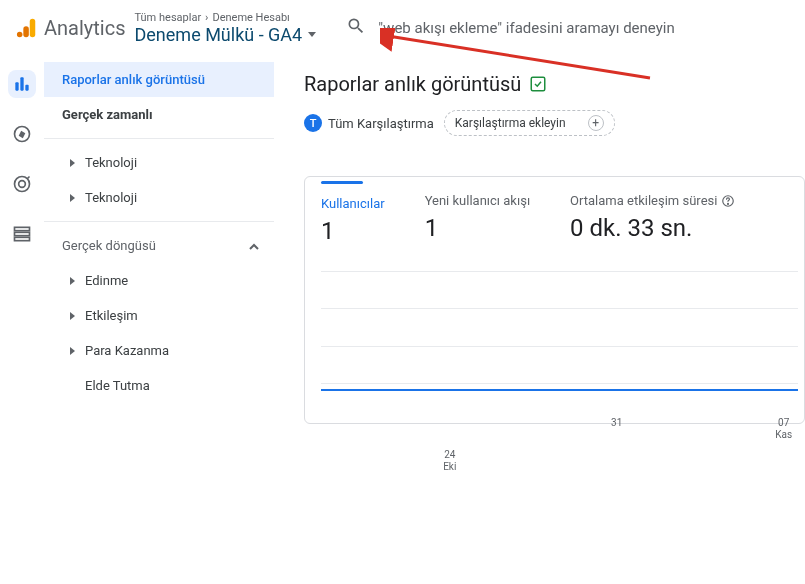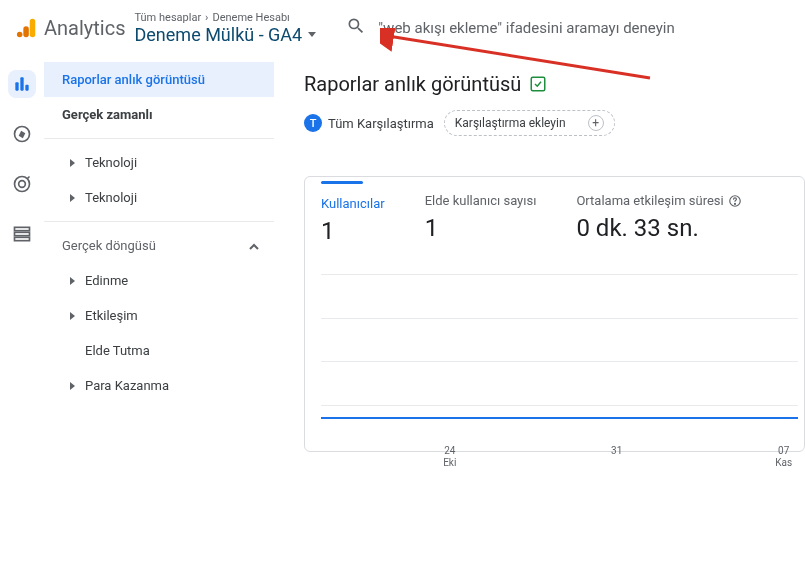--- a/index.html
+++ b/index.html
@@ -42,21 +42,21 @@
 .page-title { font-size: 20px; font-weight: 400; color: #202124; }
 .check-icon { width: 18px; height: 18px; }
 .check-icon svg { width: 18px; height: 18px; }
 
 .chips { display: flex; align-items: center; gap: 10px; margin-top: 14px; }
 .chip-all { display: flex; align-items: center; gap: 6px; font-size: 13px; color: #3c4043; }
 .chip-t { width: 18px; height: 18px; border-radius: 50%; background: #1a73e8; color: #fff; font-size: 11px; display: flex; align-items: center; justify-content: center; font-weight: 500; }
 .chip-compare { border: 1px dashed #bdc1c6; border-radius: 14px; padding: 4px 10px; font-size: 12px; color: #3c4043; display: flex; align-items: center; gap: 22px; cursor: pointer; }
 .chip-plus { width: 16px; height: 16px; border: 1px solid #bdc1c6; border-radius: 50%; display: flex; align-items: center; justify-content: center; font-size: 12px; color: #5f6368; }
 
-.card { border: 1px solid #dadce0; border-radius: 6px; margin-top: 40px; padding: 12px 6px 6px 16px; height: 276px; display: flex; flex-direction: column; }
+.card { border: 1px solid #dadce0; border-radius: 6px; margin-top: 40px; padding: 12px 6px 6px 16px; height: 248px; display: flex; flex-direction: column; }
 .metrics { display: flex; gap: 40px; }
 .metric { display: flex; flex-direction: column; gap: 6px; padding-top: 4px; }
 .metric.active .metric-label { color: #1a73e8; }
 .metric.active::before { content: ''; display: block; height: 3px; width: 42px; background: #1a73e8; border-radius: 2px; margin-bottom: 6px; margin-top: -12px; }
 .metric-label { font-size: 13px; color: #5f6368; display: flex; align-items: center; gap: 4px; }
 .metric-value { font-size: 24px; font-weight: 400; color: #202124; }
 .help-icon { width: 14px; height: 14px; }
 .help-icon svg { width: 14px; height: 14px; }
 
 .chart-area { flex: 1; position: relative; margin-top: 10px; }
@@ -165,26 +165,26 @@
     </div>
     <div class="side-sub">
         <span class="tri"></span>
         <span>Edinme</span>
       </div>
     <div class="side-sub">
         <span class="tri"></span>
         <span>Etkileşim</span>
       </div>
     <div class="side-sub">
+        <span class="tri"></span>
+        <span>Para Kazanma</span>
+      </div>
+    <div class="side-sub">
         <span style="width:5px"></span>
         <span>Elde Tutma</span>
-      </div>
-    <div class="side-sub">
-        <span class="tri"></span>
-        <span>Para Kazanma</span>
       </div>
   </div>
 
   <div class="main">
     <div class="page-title-row">
       <span class="page-title">Raporlar anlık görüntüsü</span>
       <span class="check-icon">
         <svg viewBox="0 0 24 24" fill="none" stroke="#1e8e3e" stroke-width="2">
             <rect x="3" y="3" width="18" height="18" rx="2"></rect>
             <path d="M8 12l3 3 5-6"></path>
@@ -203,39 +203,39 @@
       </div>
     </div>
 
     <div class="card">
       <div class="metrics" id="metrics-row">
           <div class="metric active">
             <div class="metric-label">Kullanıcılar</div>
             <div class="metric-value">1</div>
           </div>
           <div class="metric">
-            <div class="metric-label">Elde kullanıcı sayısı</div>
+            <div class="metric-label">Yeni kullanıcı akışı</div>
             <div class="metric-value">1</div>
           </div>
           <div class="metric">
             <div class="metric-label">Ortalama etkileşim süresi<span class="help-icon"><svg viewBox="0 0 24 24" fill="none" stroke="#5f6368" stroke-width="2">
                   <circle cx="12" cy="12" r="9"></circle>
                   <path d="M9.5 9a2.5 2.5 0 115 0c0 1.5-2.5 2-2.5 3.5" stroke-linecap="round"></path>
                   <circle cx="12" cy="17" r="0.8" fill="#5f6368"></circle>
                 </svg></span></div>
             <div class="metric-value">0 dk. 33 sn.</div>
           </div>
         </div>
       <div class="chart-area" id="chart-area">
           <div class="gridline" style="top: 79%;"></div>
           <div class="gridline" style="top: 56%;"></div>
           <div class="gridline" style="top: 33%;"></div>
           <div class="gridline" style="top: 10%;"></div>
         <div class="blue-line"></div>
         <div class="x-ticks" id="x-ticks">
-            <div class="x-tick" style="left: 27%;">24<br>Eki</div>
+            <div class="x-tick" style="left: 27%; margin-top: 32px;">24<br>Eki</div>
             <div class="x-tick" style="left: 62%;">31</div>
             <div class="x-tick" style="left: 97%;">07<br>Kas</div>
           </div>
       </div>
     </div>
   </div>
 </div>
 
 </body></html>

